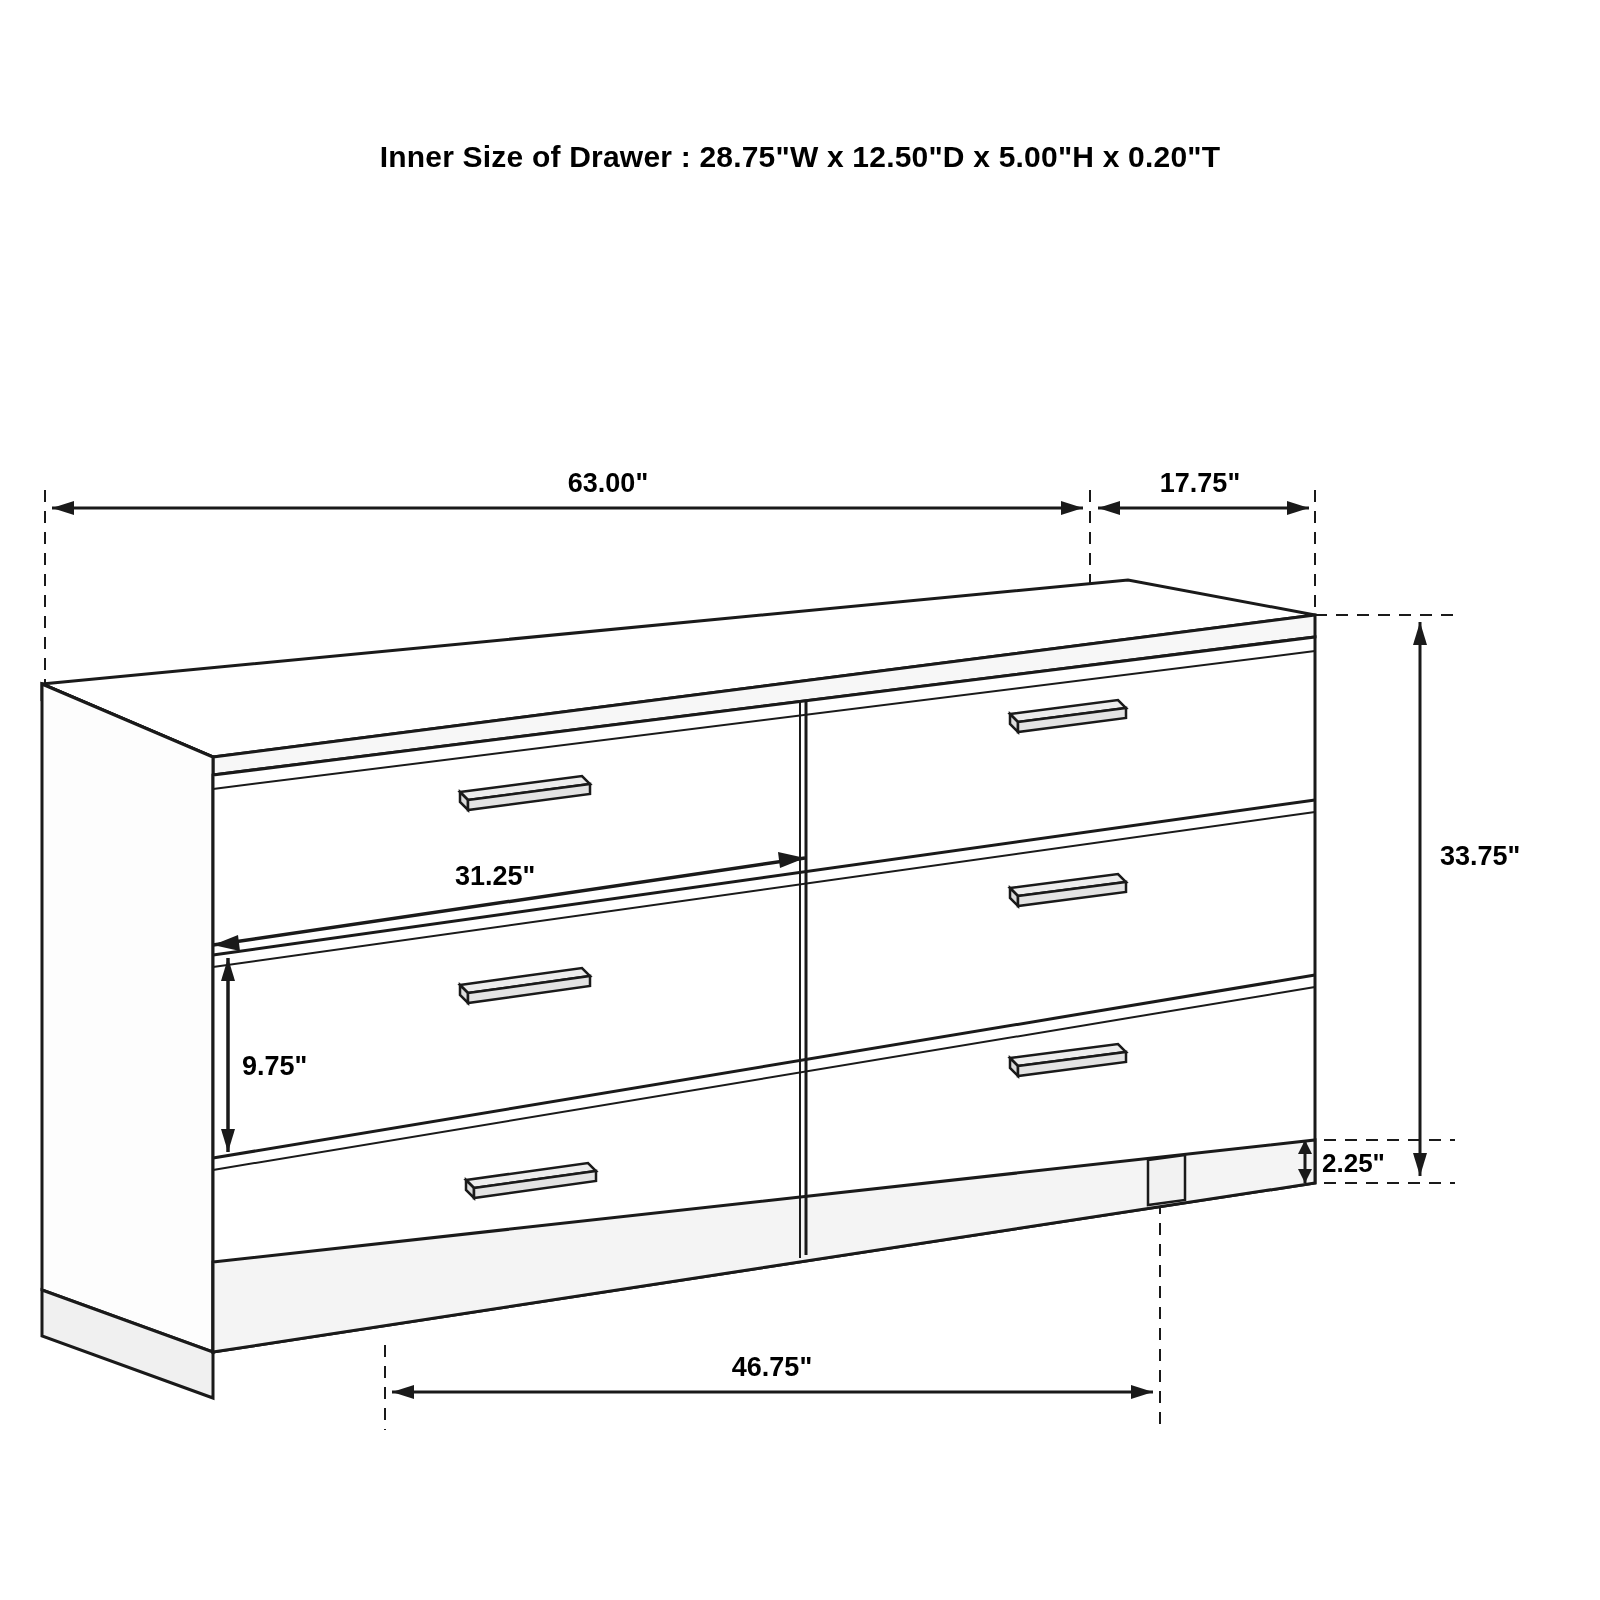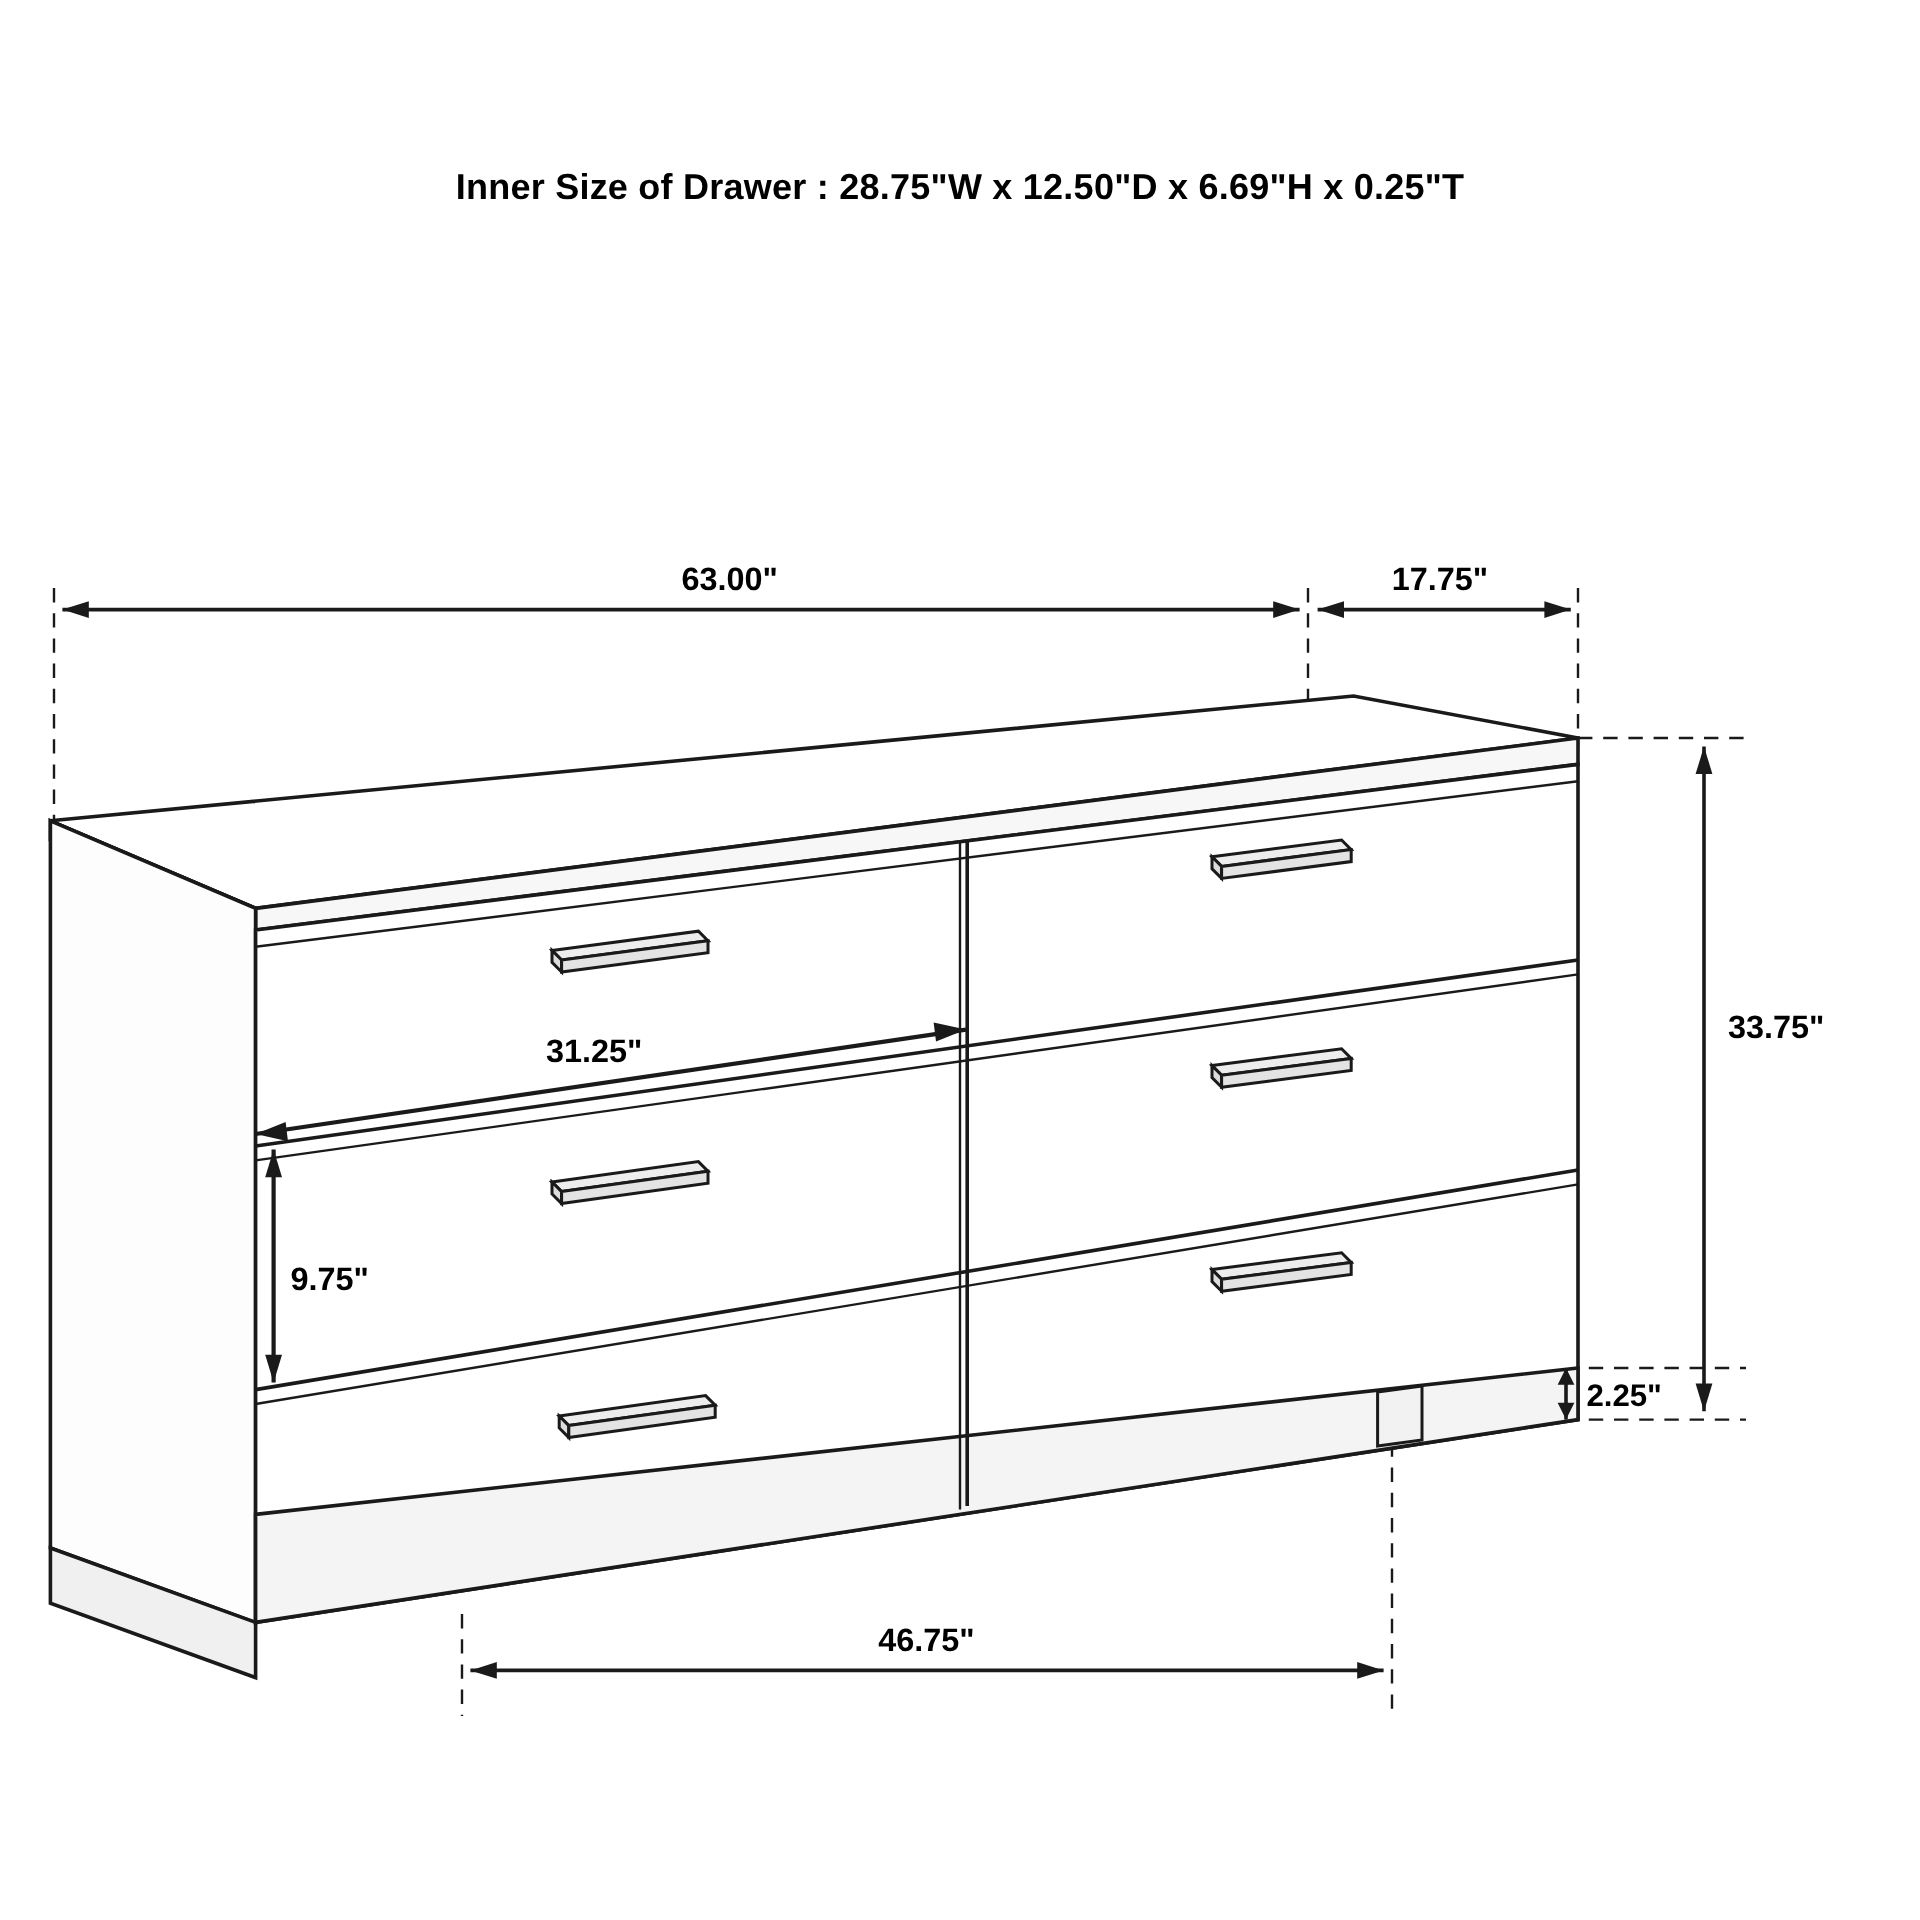--- a/index.html
+++ b/index.html
@@ -48,21 +48,21 @@
     font-size: 27px;
     font-weight: bold;
     fill: #000;
   }
 </style>
 </head>
 <body>
 
 <div id="stage">
 
-  <div class="title">Inner Size of Drawer : 28.75"W x 12.50"D x 6.69"H x 0.25"T</div>
+  <div class="title">Inner Size of Drawer : 28.75"W x 12.50"D x 5.00"H x 0.20"T</div>
 
   <svg class="diagram" viewBox="0 0 1600 1600">
 
     <g stroke="#1a1a1a" stroke-width="2" fill="none">
 
       <path d="M 45 490 L 45 700" stroke-dasharray="12 9"></path>
 
       <path d="M 1090 490 L 1090 600" stroke-dasharray="12 9"></path>
 
       <path d="M 1315 490 L 1315 625" stroke-dasharray="12 9"></path>

